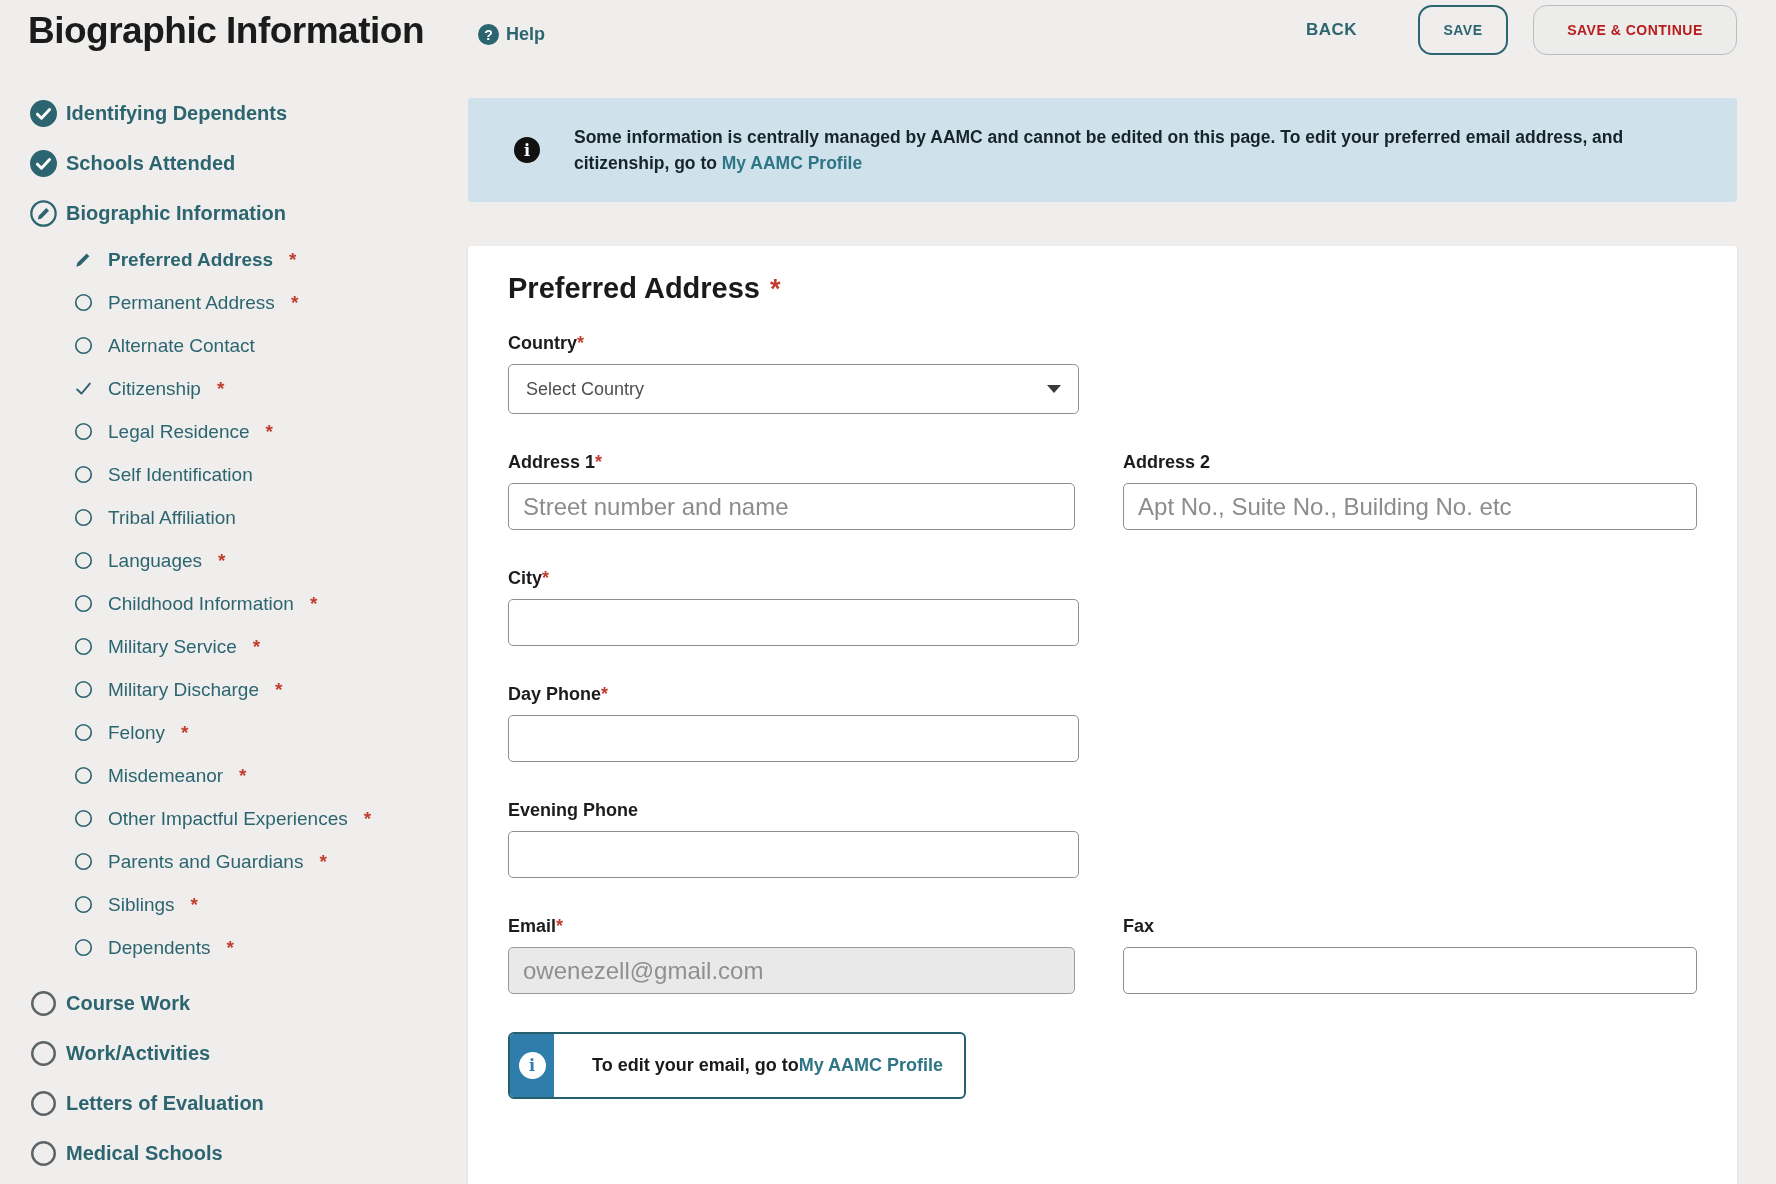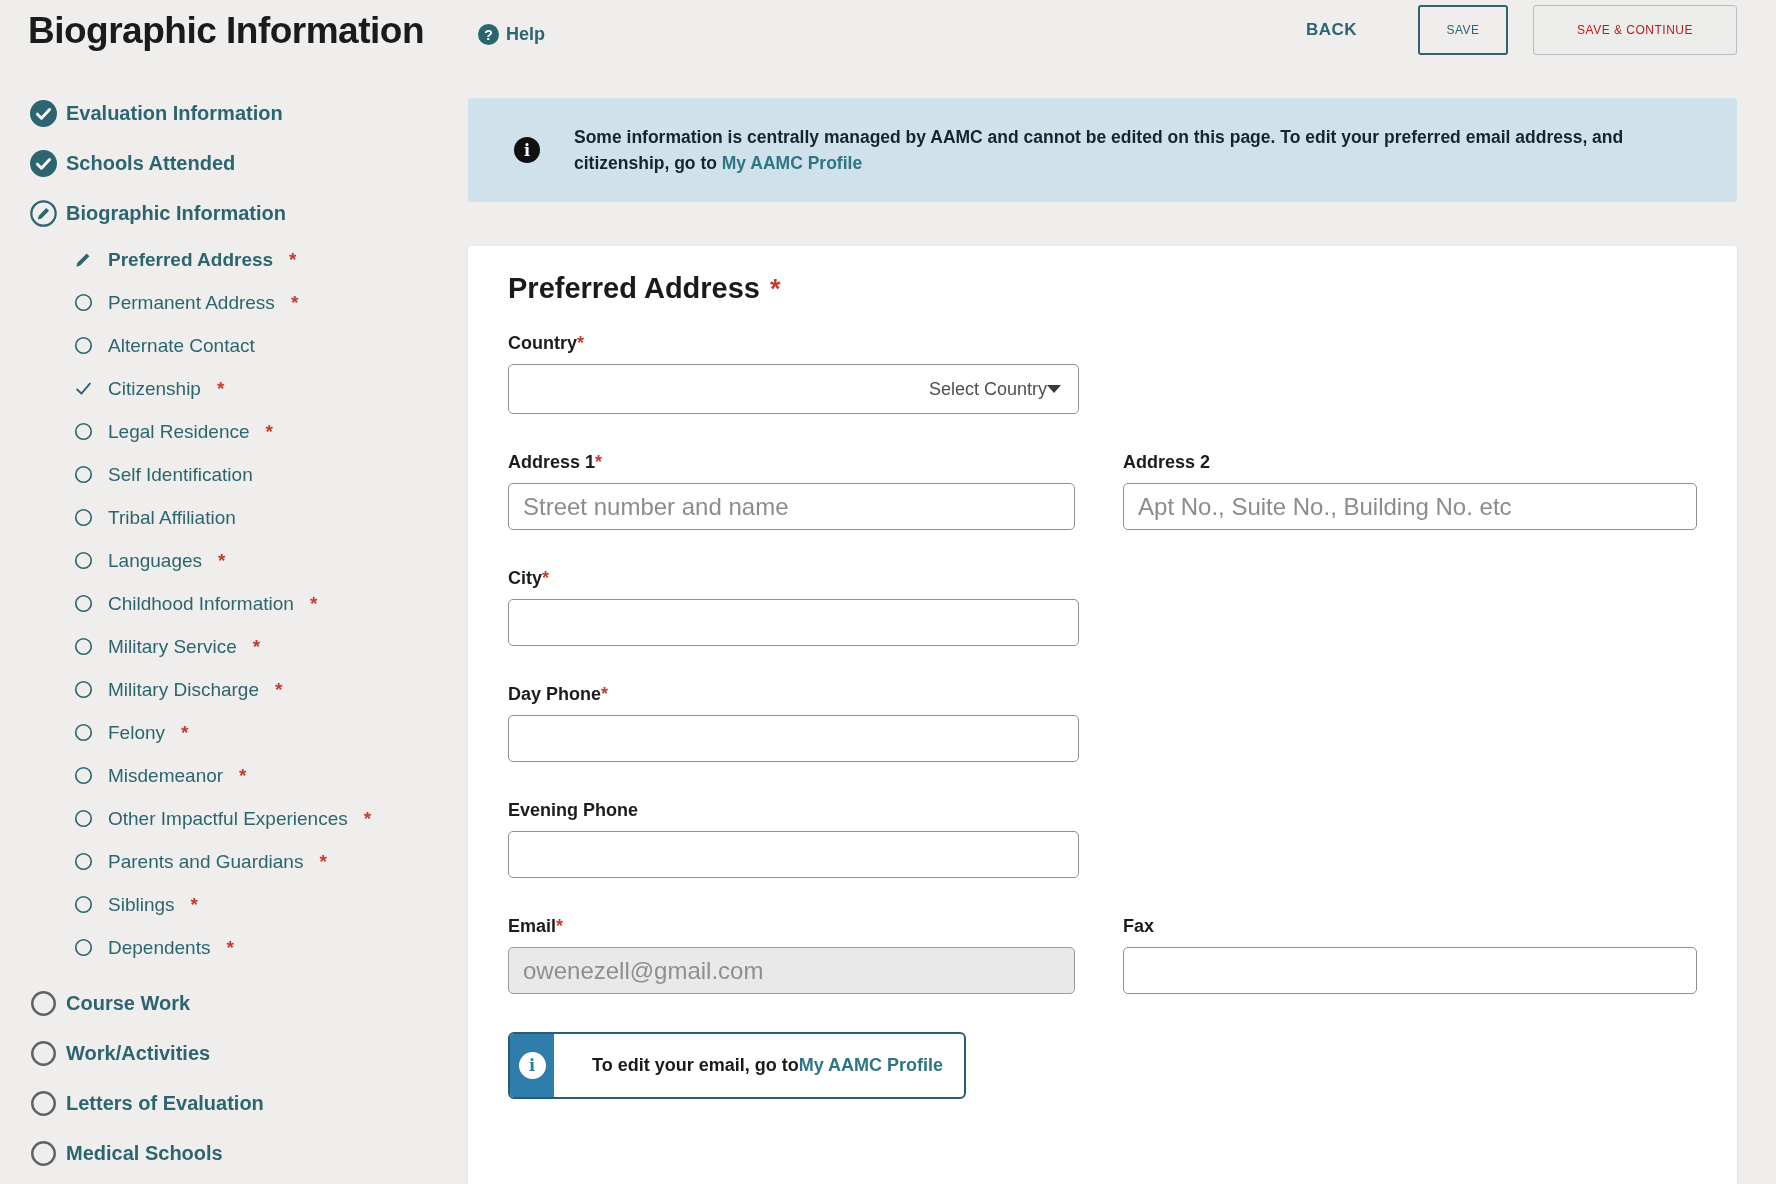--- a/index.html
+++ b/index.html
@@ -26,21 +26,21 @@
   .help-label { font-size:18px; font-weight:bold; color:var(--accent-teal,#2c6570); }
   .header-actions {
     position:absolute; top:5px; right:39px; height:50px;
     display:flex; align-items:center;
   }
   .back-link {
     font-size:17px; font-weight:bold; letter-spacing:0.5px; color:var(--accent-teal,#2c6570);
     margin-right:61px; cursor:pointer; text-decoration:none;
   }
   .btn {
-    height:50px; border-radius:3px; font-family:inherit; font-size:12px; font-weight:normal;
+    height:50px; border-radius:14px; font-family:inherit; font-size:14px; font-weight:bold;
     letter-spacing:0.5px; cursor:pointer;
   }
   .btn-save {
     width:90px; margin-right:25px;
     background:transparent; border:2px solid var(--accent-teal,#2c6570); color:var(--accent-teal,#2c6570);
   }
   .btn-save-continue {
     width:204px; background:#ececeb; border:1px solid #b9bfc1; color:#b91c1c; cursor:default;
   }
   
@@ -83,21 +83,21 @@
   .fcol.right { width:578px; }
   .flabel { font-size:18px; font-weight:bold; color:#1c1c1c; line-height:21px; margin-bottom:10px; }
   .txt {
     width:100%; height:47px; border:1px solid #8f8f8f; border-radius:5px; background:#fff;
     font-family:inherit; font-size:24px; color:#333; padding:0 14px;
   }
   .txt::placeholder { color:#8c8c8c; opacity:1; }
   .txt:disabled { background:#e9e9e9; border-color:#9a9a9a; color:#8f8f8f; }
   .select {
     height:50px; border:1px solid #8f8f8f; border-radius:5px; background:#fff;
-    display:flex; align-items:center; justify-content:flex-end; padding:8px 17px; cursor:pointer;
+    display:flex; align-items:center; justify-content:space-between; padding:8px 17px; cursor:pointer;
   }
   .sel-text { font-size:18px; color:#4f4f4f; }
   .caret { width:0; height:0; border-left:7px solid transparent; border-right:7px solid transparent; border-top:8px solid #3a3a3a; }
   .note-box {
     width:458px; height:67px; border:2px solid #265f6d; border-radius:6px;
     background:#fff; display:flex; overflow:hidden; margin-top:4px;
   }
   .note-strip {
     flex:0 0 44px; background:var(--info-blue,#2e7dab);
     display:flex; align-items:center; justify-content:center;
@@ -126,21 +126,21 @@
   </div>
 
   <nav class="sidebar">
       <div class="sb-item lvl0">
       <span class="sb-ic ic-check-filled">
           <svg viewBox="0 0 24 24">
             <circle cx="12" cy="12" r="12" fill="currentColor"></circle>
             <path d="M6.6 12.6l3.6 3.6 7.2-7.8" stroke="#fff" stroke-width="2.6" fill="none" stroke-linecap="round" stroke-linejoin="round"></path>
           </svg>
         </span>
-      <span class="sb-label">Evaluation Information</span>
+      <span class="sb-label">Identifying Dependents</span>
 
     </div>
       <div class="sb-item lvl0">
       <span class="sb-ic ic-check-filled">
           <svg viewBox="0 0 24 24">
             <circle cx="12" cy="12" r="12" fill="currentColor"></circle>
             <path d="M6.6 12.6l3.6 3.6 7.2-7.8" stroke="#fff" stroke-width="2.6" fill="none" stroke-linecap="round" stroke-linejoin="round"></path>
           </svg>
         </span>
       <span class="sb-label">Schools Attended</span>

